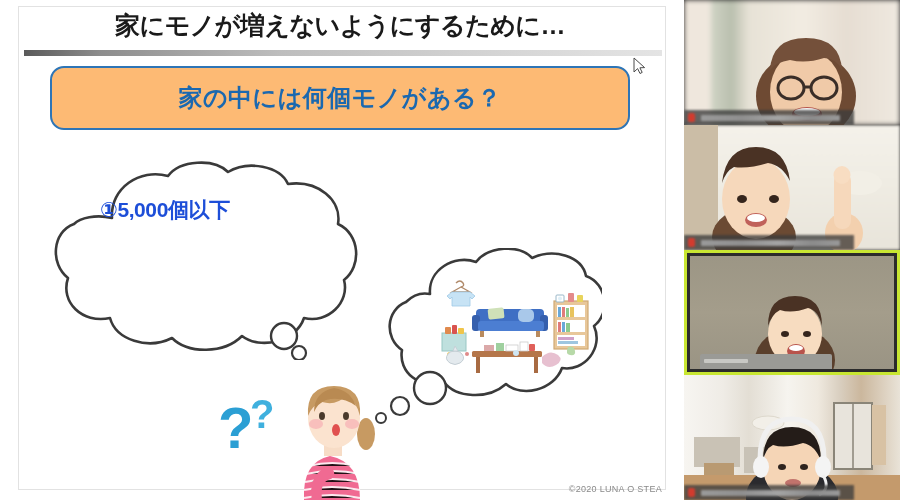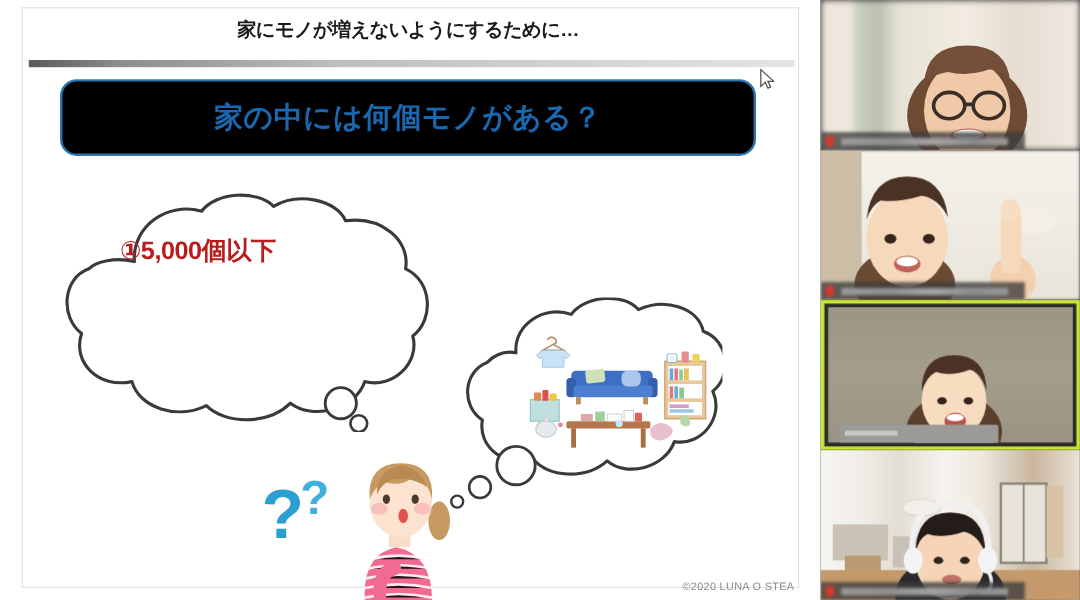--- a/index.html
+++ b/index.html
@@ -19,48 +19,48 @@
   .slide-frame{
     position:absolute;left:18px;top:6px;width:648px;height:484px;
     border:1px solid #e2e2e2;
     background:#ffffff;
     box-sizing:border-box;
   }
 
   .slide-title{
     position:absolute;left:60px;top:8px;width:560px;height:34px;
     display:flex;align-items:center;justify-content:center;
-    font-size:16px;font-weight:bold;color:#1a1a1a;
+    font-size:25px;font-weight:bold;color:#1a1a1a;
     letter-spacing:-0.5px;
     white-space:nowrap;
   }
   .title-rule{
     position:absolute;left:24px;top:50px;width:638px;height:6px;
     background:linear-gradient(to right,#5a5a5a 0%,#8d8d8d 12%,#bdbdbd 40%,#d5d5d5 75%,#e4e4e4 100%);
   }
 
   
   .q-box{
     position:absolute;left:50px;top:66px;width:580px;height:64px;
     border:2px solid #2e75b6;border-radius:14px;
-    background:#000000;
+    background:#fdba74;
     display:flex;align-items:center;justify-content:center;
     box-sizing:border-box;
   }
   .q-box-text{
     font-size:24px;font-weight:bold;color:#1a68b0;letter-spacing:0.5px;
     white-space:nowrap;
   }
 
   
   .bubble-left{position:absolute;left:52px;top:160px;width:310px;height:200px;}
   .bubble-left svg{display:block;width:310px;height:200px;}
   .bubble-left-text{
     position:absolute;left:48px;top:36px;width:230px;
-    font-size:21px;font-weight:bold;color:#b91c1c;line-height:1.32;
+    font-size:21px;font-weight:bold;color:#1d4ed8;line-height:1.32;
     white-space:nowrap;
   }
   .bubble-left-text div{letter-spacing:-0.4px;}
 
   
   .bubble-right{position:absolute;left:372px;top:248px;width:230px;height:180px;}
   .bubble-right svg{display:block;width:230px;height:180px;}
 
   
   .room{position:absolute;left:432px;top:275px;width:160px;height:105px;}

